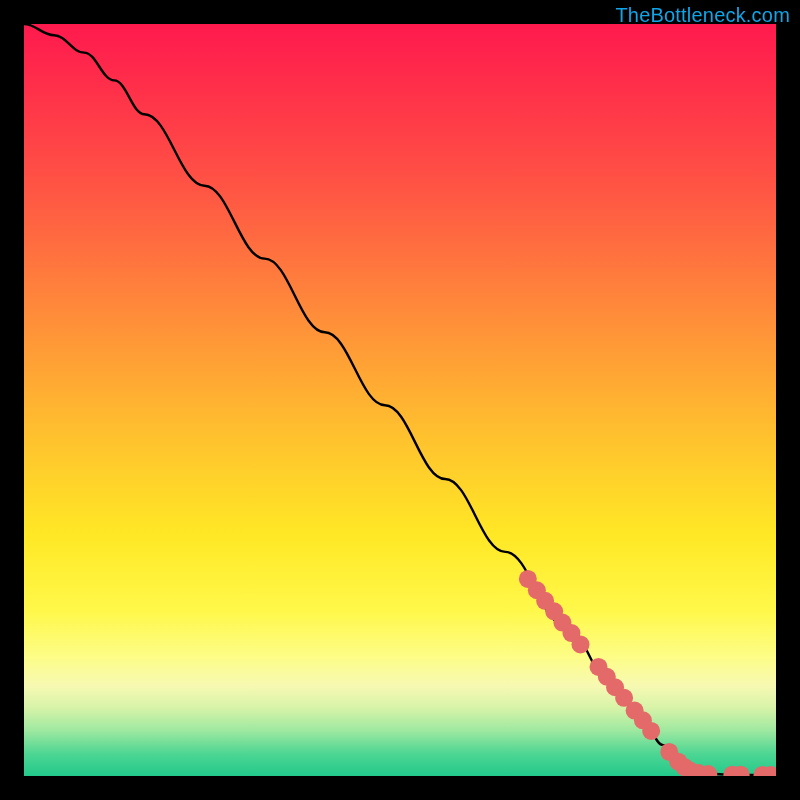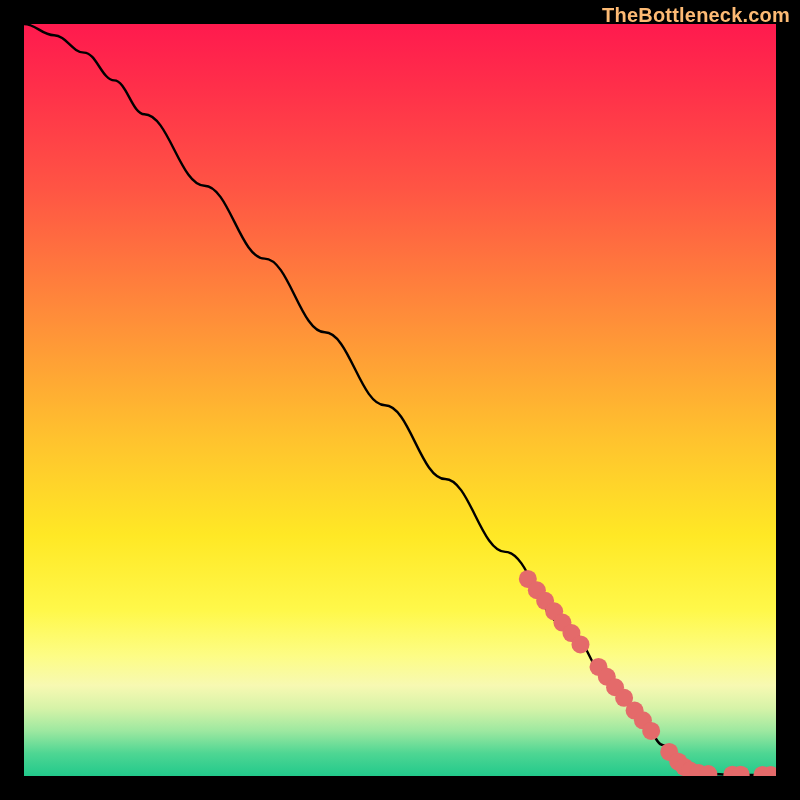--- a/index.html
+++ b/index.html
@@ -39,24 +39,24 @@
       #d6f3a8 91%,
       #9de8a0 94%,
       #4ed693 97%,
       #22c98b 100%
     );
   }
   .attribution {
     position: absolute;
     top: 4px;
     right: 10px;
-    color: #fdba74;
+    color: #0ea5e9;
     font-size: 20px;
     letter-spacing: 0.2px;
-    font-weight: 700;
+    font-weight: 400;
   }
   svg.plot {
     position: absolute;
     left: 0;
     top: 0;
     width: 752px;
     height: 752px;
   }
 </style>
 </head>

